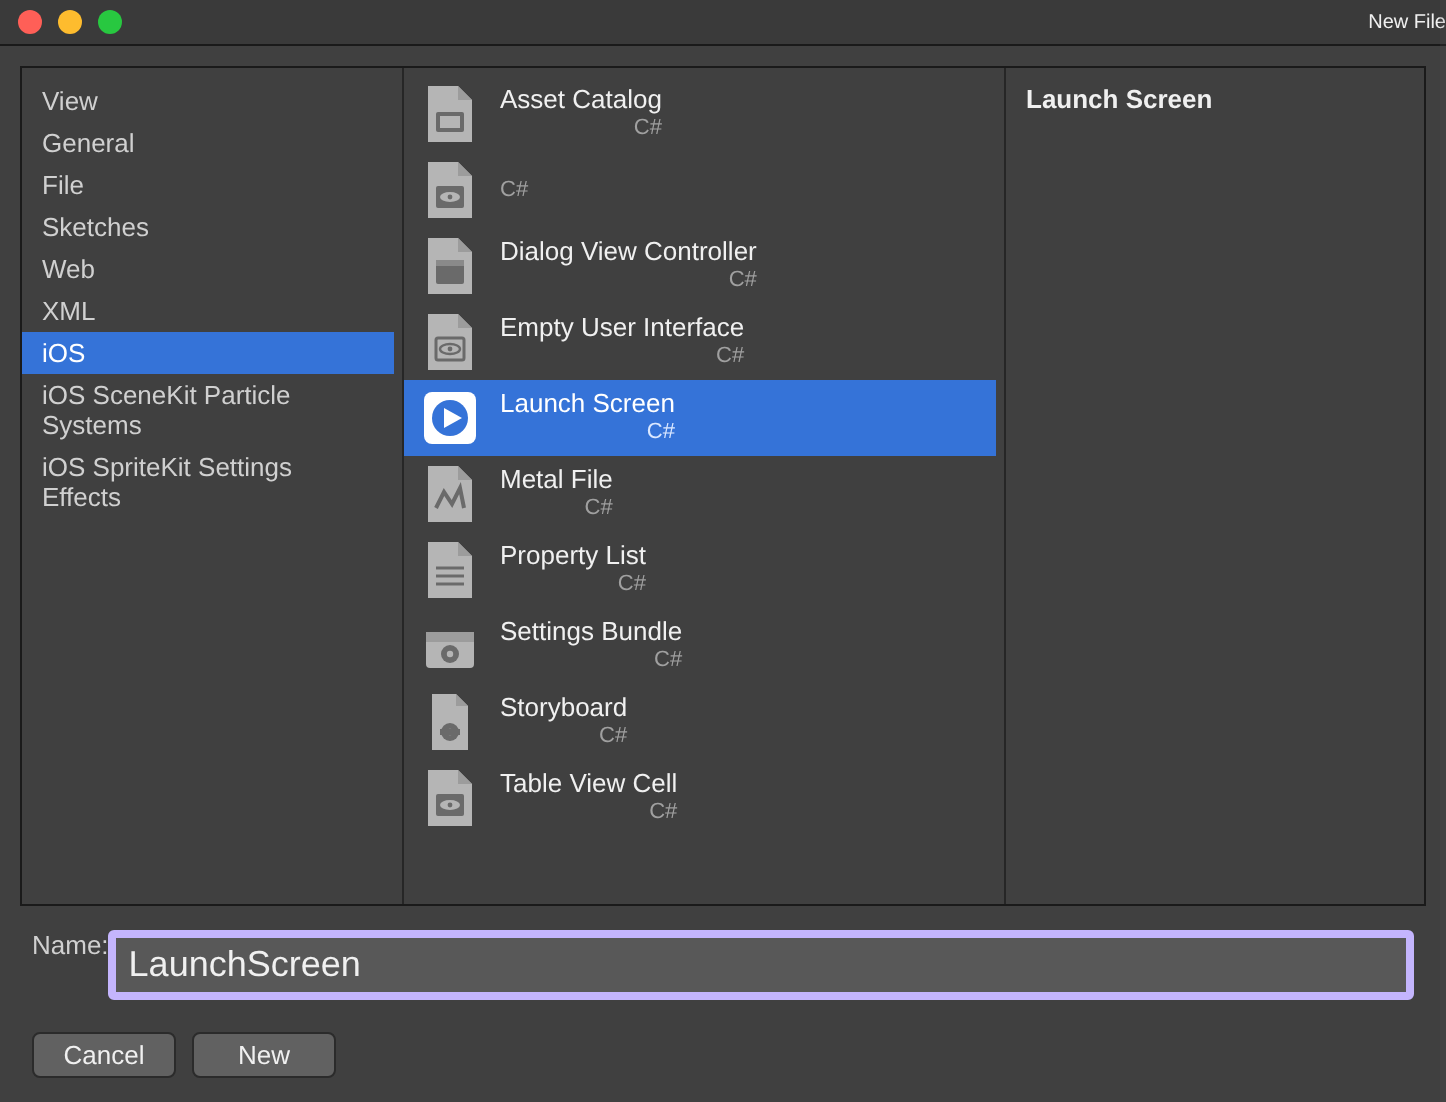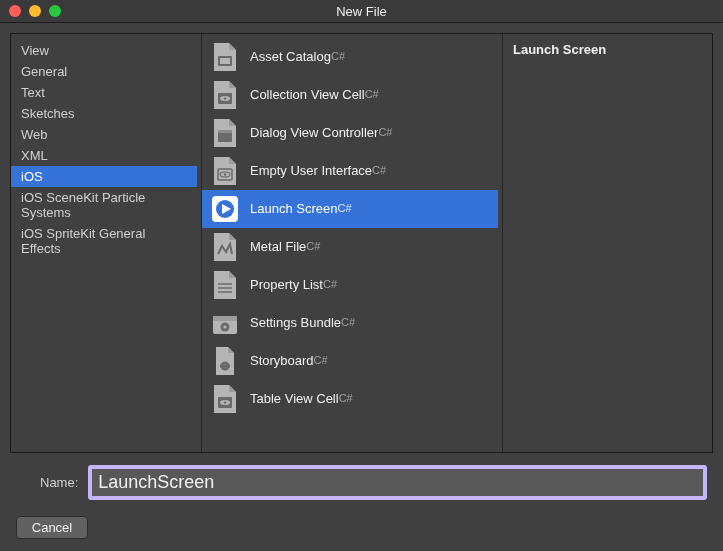--- a/index.html
+++ b/index.html
@@ -53,22 +53,22 @@
   .tl {
     width: 12px; height: 12px;
     border-radius: 50%;
   }
   .tl.red    { background: #ff5f57; }
   .tl.yellow { background: #febc2e; }
   .tl.green  { background: #28c840; }
   .title {
     position: absolute;
     left: 0; right: 0;
-    text-align: center;
-    font-size: 13px;
+    text-align: right;
+    font-size: 10px;
     color: var(--text-bright);
     pointer-events: none;
   }
 
   
   .content {
     flex: 1 1 auto;
     display: flex;
     flex-direction: column;
     padding: 10px 10px 8px 10px;
@@ -122,39 +122,37 @@
   .tpl-item.selected {
     background: var(--accent);
   }
   .tpl-icon {
     width: 30px; height: 30px;
     flex: 0 0 auto;
     display: flex; align-items: center; justify-content: center;
   }
   .tpl-icon svg { width: 30px; height: 30px; display: block; }
   .tpl-text {
-    display: flex; flex-direction: row;
+    display: flex; flex-direction: column;
     line-height: 1.15;
+    align-items: flex-end;
   }
   .tpl-name { color: var(--text-bright); font-size: 13px; }
   .tpl-sub  { color: var(--text-dim);    font-size: 11px; }
   .tpl-item.selected .tpl-name { color: #fff; }
   .tpl-item.selected .tpl-sub  { color: #dbe8ff; }
 
   
   .desc-title { font-weight: 600; color: var(--text-bright); margin-bottom: 4px; }
   .desc-text  { color: var(--text); line-height: 1.35; font-size: 13px; }
 
   
   .name-row {
     display: flex;
-    align-items: center;
-    gap: 10px;
     padding: 12px 6px 4px 6px;
-    margin-left: 24px;
   }
   .name-row label { color: var(--text); }
   .name-row input {
     flex: 1 1 auto;
     background: var(--input-bg);
     border: 4px solid #c4b5fd;
     border-radius: 3px;
     padding: 3px 6px;
     color: var(--text-bright);
     font-size: 18px;
@@ -281,27 +279,27 @@
   </div>
   <div class="title">New File</div>
 </div>
 
 <div class="content">
   <div class="panes">
     <div class="pane left">
       <div class="cat-list" id="cat-list">
           <div class="cat-item">View</div>
           <div class="cat-item">General</div>
-          <div class="cat-item">Text</div>
+          <div class="cat-item">File</div>
           <div class="cat-item">Sketches</div>
           <div class="cat-item">Web</div>
           <div class="cat-item">XML</div>
           <div class="cat-item selected">iOS</div>
           <div class="cat-item">iOS SceneKit Particle Systems</div>
-          <div class="cat-item">iOS SpriteKit General Effects</div>
+          <div class="cat-item">iOS SpriteKit Settings Effects</div>
         </div>
     </div>
     <div class="pane middle">
       <div class="tpl-list" id="tpl-list">
           <div class="tpl-item">
             <div class="tpl-icon">
               <svg>
                 <use href="#asset-catalog-icon"></use>
               </svg>
             </div>
@@ -310,21 +308,20 @@
               <div class="tpl-sub">C#</div>
             </div>
           </div>
           <div class="tpl-item">
             <div class="tpl-icon">
               <svg>
                 <use href="#view-cell-icon"></use>
               </svg>
             </div>
             <div class="tpl-text">
-              <div class="tpl-name">Collection View Cell</div>
               <div class="tpl-sub">C#</div>
             </div>
           </div>
           <div class="tpl-item">
             <div class="tpl-icon">
               <svg>
                 <use href="#dialog-icon"></use>
               </svg>
             </div>
             <div class="tpl-text">
@@ -416,16 +413,17 @@
     </div>
   </div>
 
   <div class="name-row">
     <label>Name:</label>
     <input type="text" value="LaunchScreen" style="">
   </div>
 
   <div class="footer">
     <div class="btn">Cancel</div>
+    <div class="btn">New</div>
   </div>
 </div>
 
 <div class="scrollhint"></div>
 
 </body></html>

